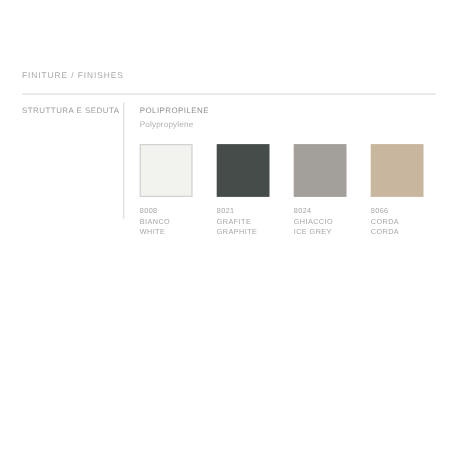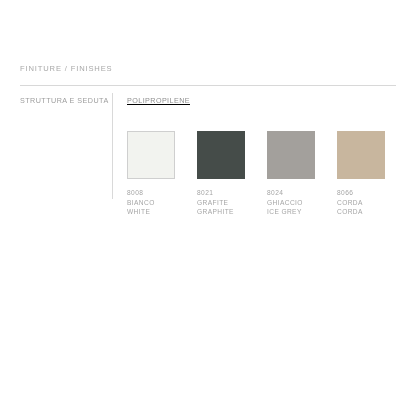--- a/index.html
+++ b/index.html
@@ -70,21 +70,20 @@
     color: #9d9d9d;
     line-height: 10.5px;
     white-space: nowrap;
   }
 
   
   .material {
     position: absolute;
     left: 127px;
     top: 96px;
-    text-decoration: underline;
   }
   .material-it {
     font-size: 7.2px;
     letter-spacing: 0.42px;
     color: #8f8f8f;
     line-height: 10.5px;
     white-space: nowrap;
   }
   .material-en {
     font-size: 7.4px;
@@ -151,20 +150,21 @@
   <div class="header-rule"></div>
 
   <div class="col-divider"></div>
 
   <div class="category">
     <div class="category-it">STRUTTURA E SEDUTA</div>
   </div>
 
   <div class="material">
     <div class="material-it">POLIPROPILENE</div>
+    <div class="material-en">Polypropylene</div>
   </div>
 
   <div class="swatch-row" id="swatch-row">
       <div class="swatch-item" style="left: 0px;">
         <div class="swatch-chip bordered" style="background: rgb(242, 243, 239);"></div>
         <div class="swatch-labels">
           <div class="swatch-code">8008</div>
           <div class="swatch-name-it">BIANCO</div>
           <div class="swatch-name-en">WHITE</div>
         </div>

